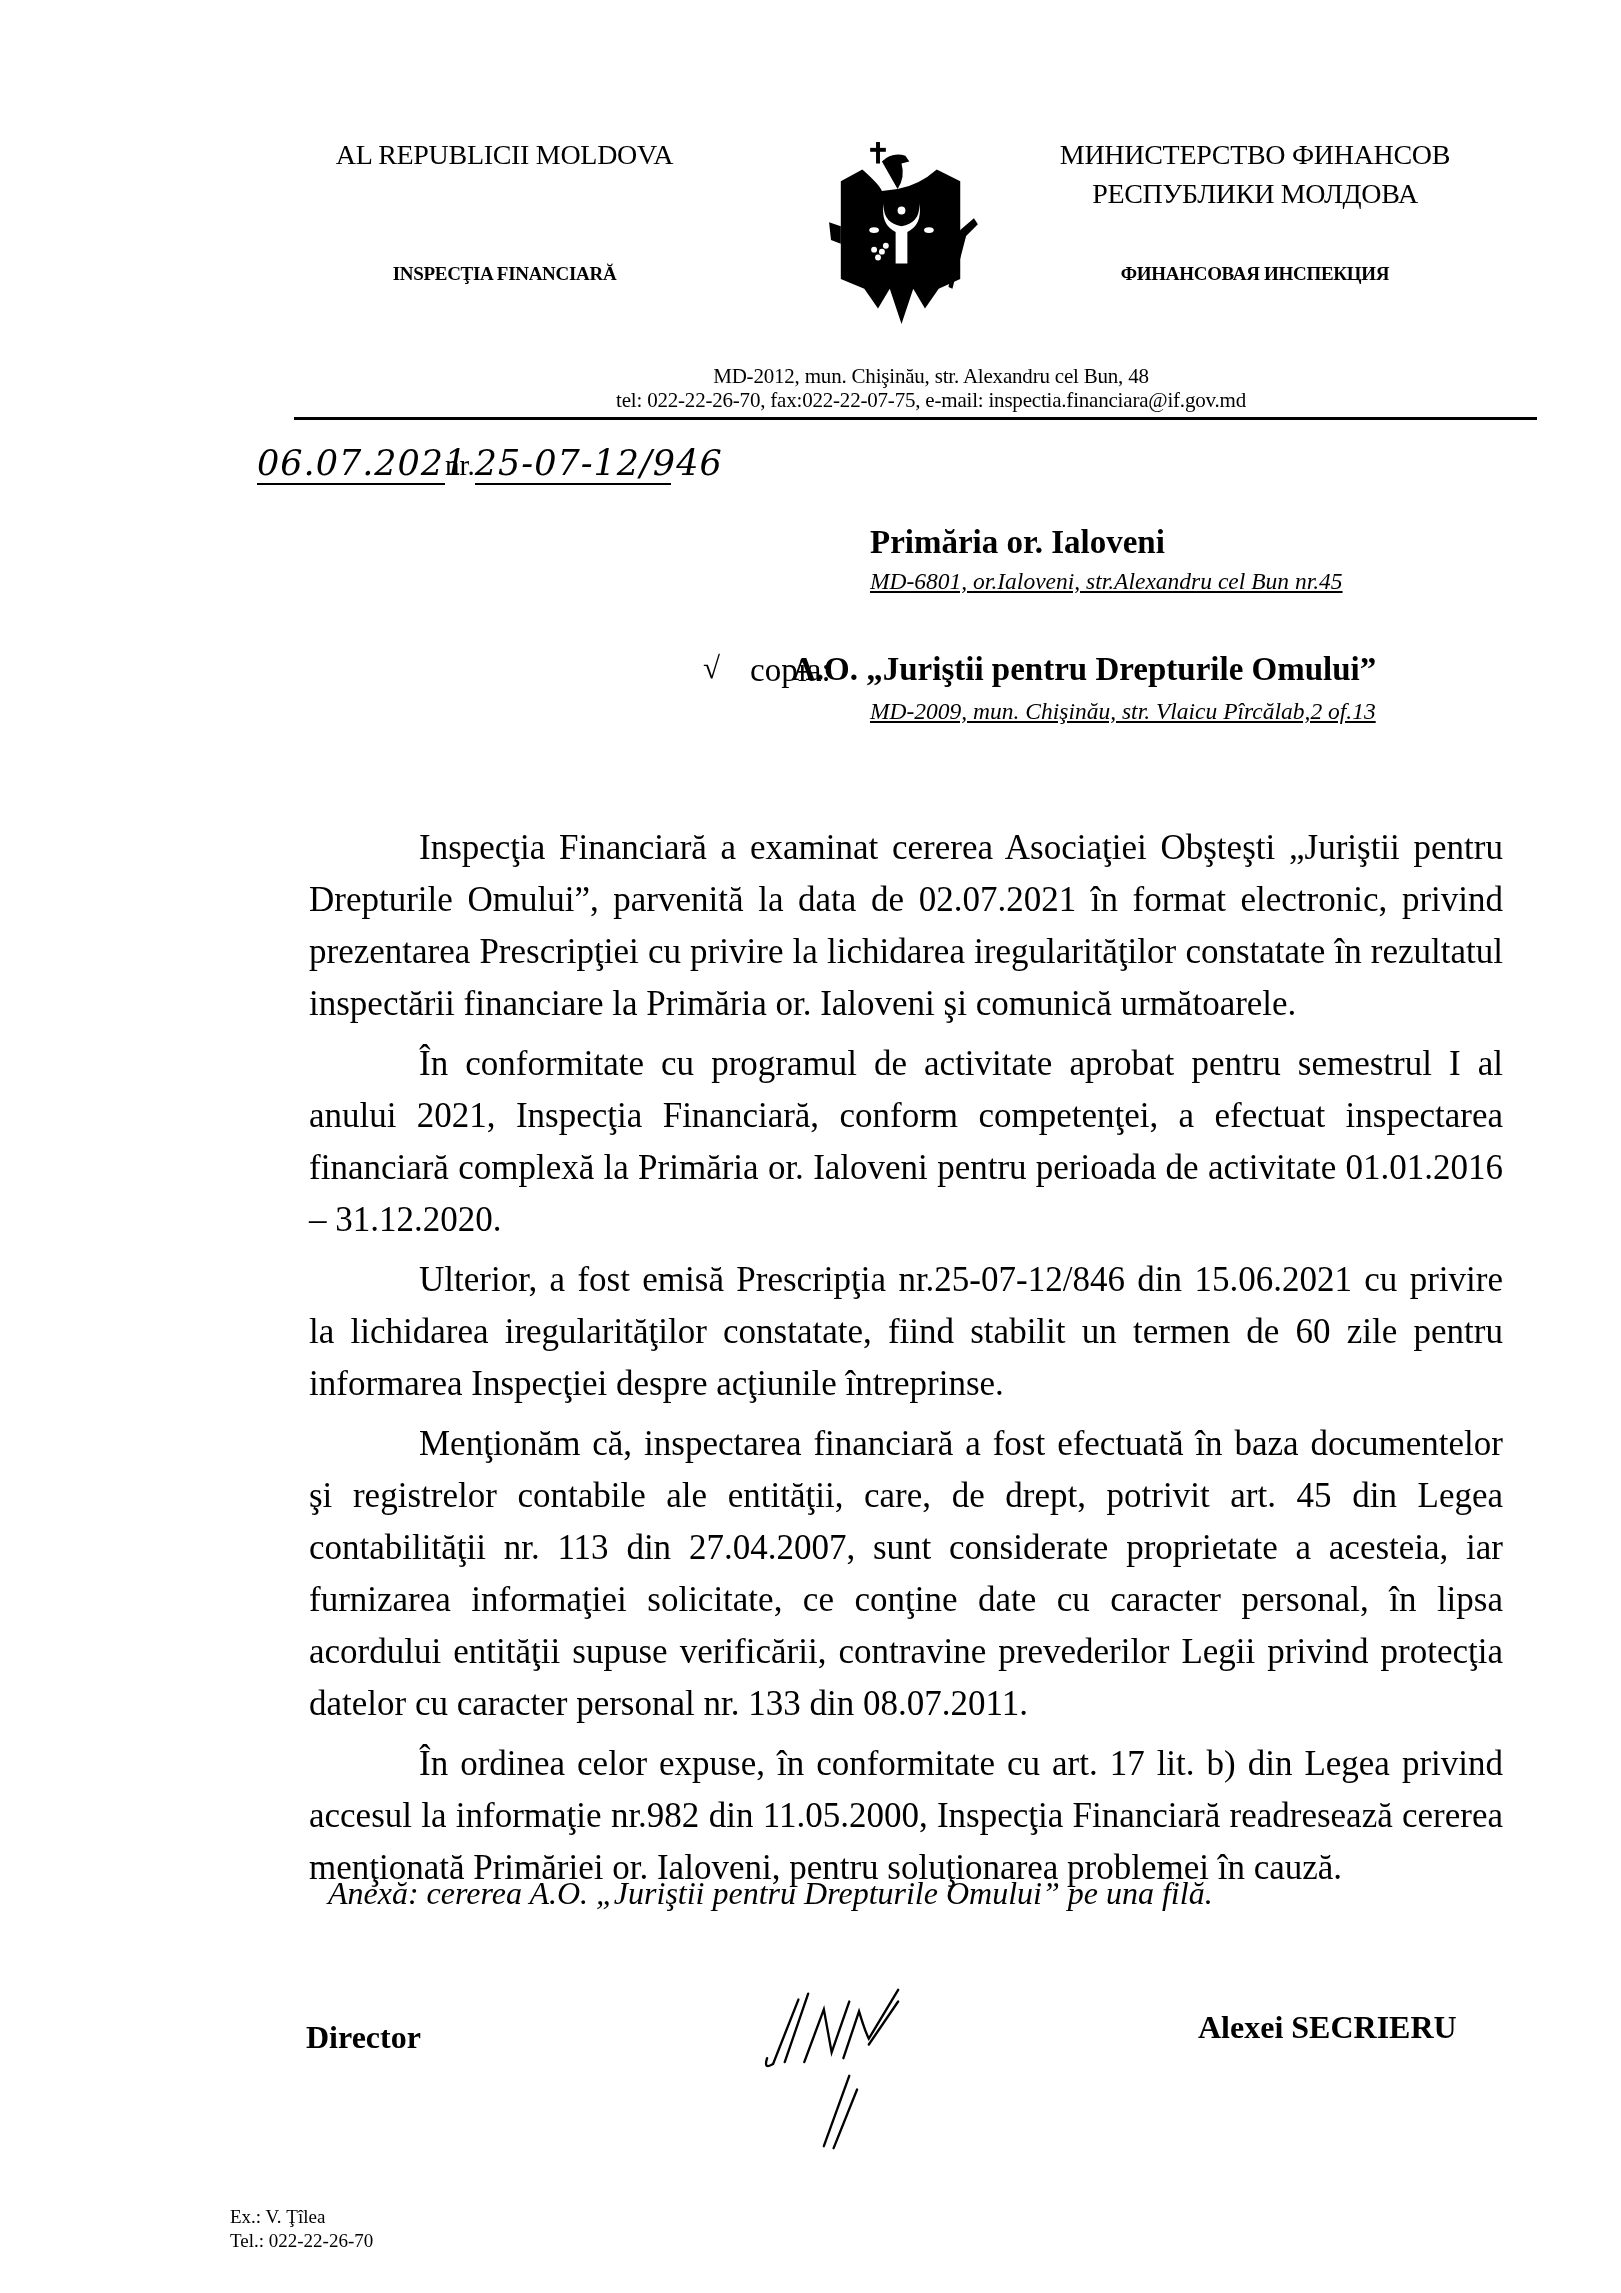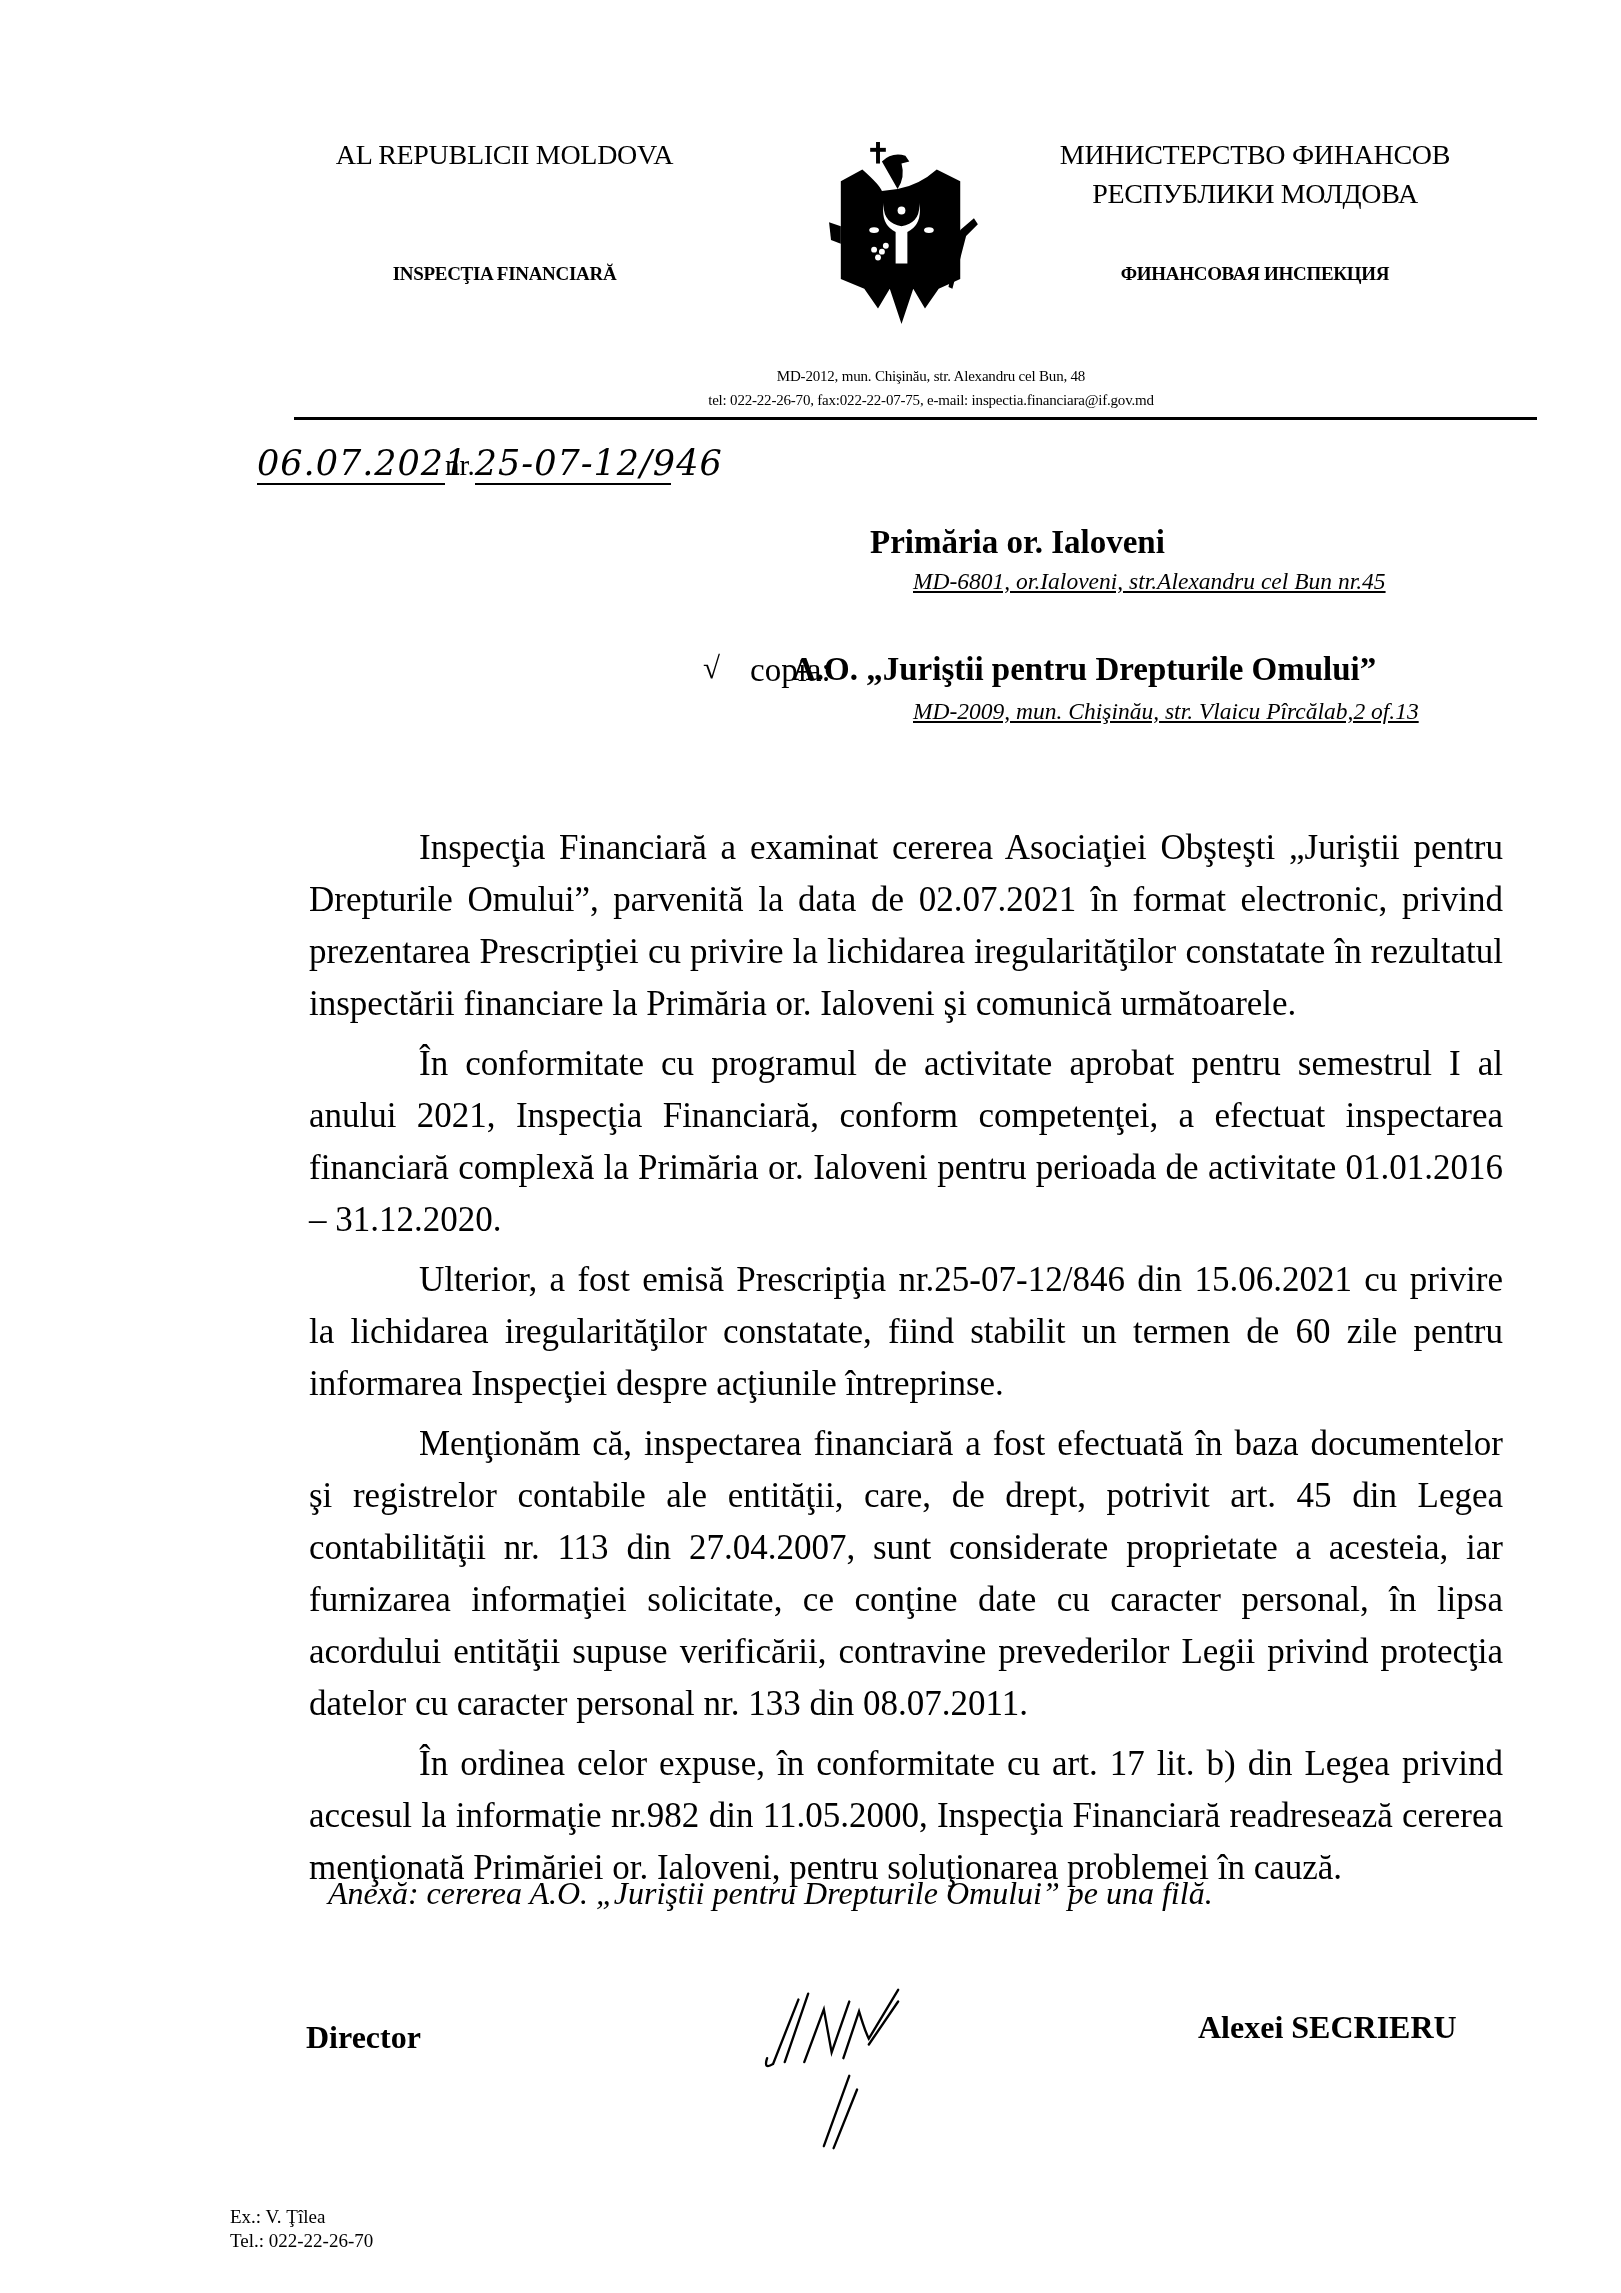--- a/index.html
+++ b/index.html
@@ -1,26 +1,26 @@
 <!DOCTYPE html>
 <html><head>
 <meta charset="utf-8">
 <style>
   html, body { margin: 0; padding: 0; background: #ffffff; }
   body { width: 1621px; height: 2294px; position: relative; overflow: hidden; color: #000; font-family: "Liberation Serif", "DejaVu Serif", serif; }
   .abs { position: absolute; }
   .center { text-align: center; }
   .hdr { font-size: 28px; line-height: 39px; letter-spacing: -0.3px; }
   .hdr-bold { font-size: 19px; font-weight: bold; letter-spacing: -0.3px; }
-  .addr { font-size: 15px; line-height: 23.5px; letter-spacing: -0.2px; text-align: center; }
+  .addr { font-size: 21px; line-height: 23.5px; letter-spacing: -0.2px; text-align: center; }
   .rule { position: absolute; left: 294px; width: 1243px; height: 2.9px; background: #000; top: 417px; }
   .hand { font-family: "DejaVu Serif", serif; font-style: italic; font-size: 35px; letter-spacing: 1px; }
   .ref-line { border-bottom: 2px solid #000; }
   .recipient-name { font-size: 33px; font-weight: bold; }
-  .recipient-addr { font-size: 23.5px; font-style: italic; text-decoration: underline; margin-left: 43px; }
+  .recipient-addr { font-size: 23.5px; font-style: italic; text-decoration: underline; }
   .body-text { font-size: 35px; line-height: 52px; text-align: justify; text-indent: 110px; margin: 8px; }
   .body-wrap { position: absolute; left: 301px; width: 1210px; top: 814px; }
   .annex { font-size: 32px; font-style: italic; }
   .sig-label { font-size: 32px; font-weight: bold; }
   .footer { font-size: 19px; line-height: 23.5px; }
 </style>
 </head>
 <body>
 
 <div class="abs center hdr" style="left:284px; top:135px; width:441px;">

